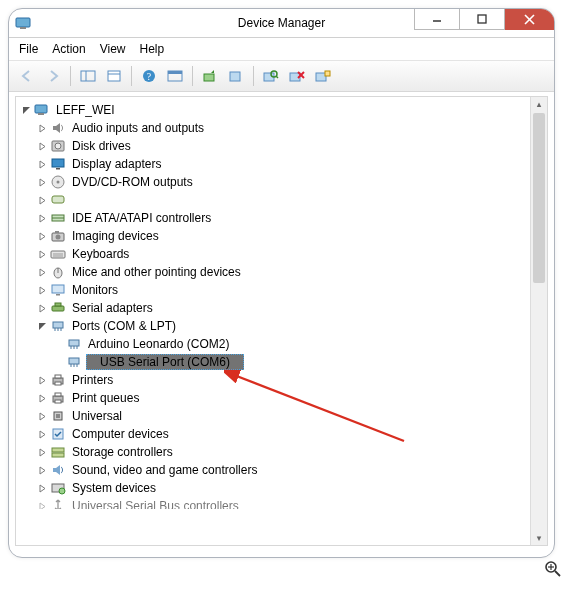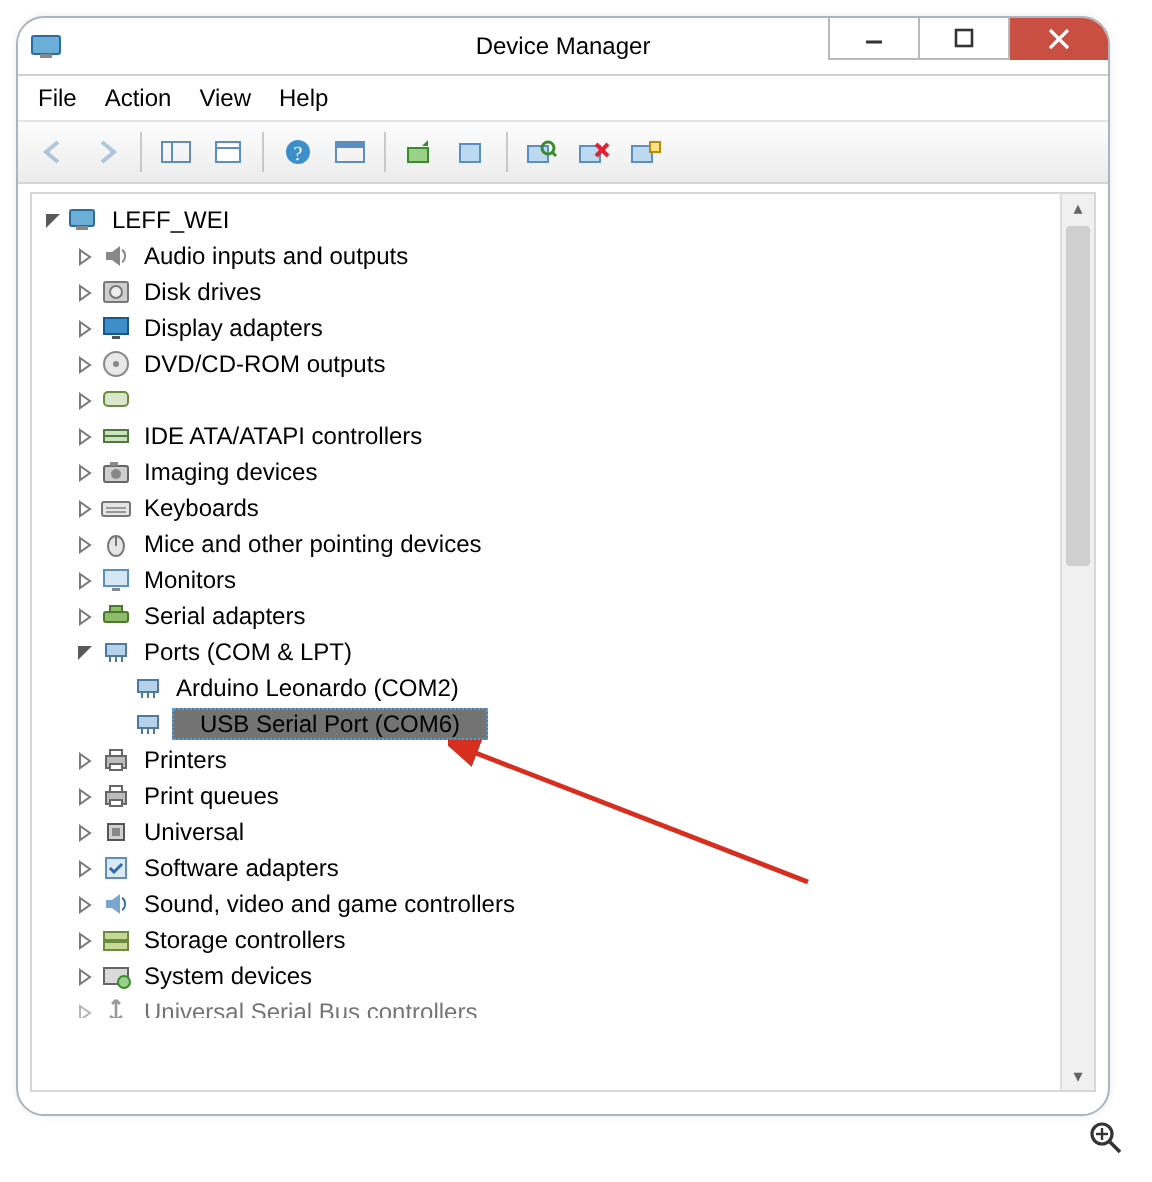--- a/index.html
+++ b/index.html
@@ -419,49 +419,49 @@
                 <div class="row">
                   <span class="expander">
                     <svg width="9" height="9">
                       <path d="M2 1 L7 4.5 L2 8 Z" fill="none" stroke="#7a7a7a" stroke-width="1"></path>
                     </svg>
                   </span>
                   <span class="icon"><svg width="16" height="16" viewBox="0 0 16 16">
                       <rect x="3" y="3" width="10" height="10" fill="#dce8f4" stroke="#5b8ec1"></rect>
                       <path d="M5 8l2 2 4-4" fill="none" stroke="#2b6ca3" stroke-width="1.5"></path>
                     </svg></span>
-                  <span class="label">Software adapters</span>
+                  <span class="label">Computer devices</span>
+                </div>
+              </div>
+              <div class="node" style="">
+                <div class="row">
+                  <span class="expander">
+                    <svg width="9" height="9">
+                      <path d="M2 1 L7 4.5 L2 8 Z" fill="none" stroke="#7a7a7a" stroke-width="1"></path>
+                    </svg>
+                  </span>
+                  <span class="icon"><svg width="16" height="16" viewBox="0 0 16 16">
+                      <rect x="2" y="4" width="12" height="4" fill="#c6d898" stroke="#6b8b3e"></rect>
+                      <rect x="2" y="9" width="12" height="4" fill="#c6d898" stroke="#6b8b3e"></rect>
+                    </svg></span>
+                  <span class="label">Storage controllers</span>
                 </div>
               </div>
               <div class="node" style="">
                 <div class="row">
                   <span class="expander">
                     <svg width="9" height="9">
                       <path d="M2 1 L7 4.5 L2 8 Z" fill="none" stroke="#7a7a7a" stroke-width="1"></path>
                     </svg>
                   </span>
                   <span class="icon"><svg width="16" height="16" viewBox="0 0 16 16">
                       <path d="M3 6h3l4-3v10l-4-3H3z" fill="#7aa7d0"></path>
                       <path d="M11 5c2 1 2 5 0 6" fill="none" stroke="#3d6fa0"></path>
                     </svg></span>
                   <span class="label">Sound, video and game controllers</span>
-                </div>
-              </div>
-              <div class="node" style="">
-                <div class="row">
-                  <span class="expander">
-                    <svg width="9" height="9">
-                      <path d="M2 1 L7 4.5 L2 8 Z" fill="none" stroke="#7a7a7a" stroke-width="1"></path>
-                    </svg>
-                  </span>
-                  <span class="icon"><svg width="16" height="16" viewBox="0 0 16 16">
-                      <rect x="2" y="4" width="12" height="4" fill="#c6d898" stroke="#6b8b3e"></rect>
-                      <rect x="2" y="9" width="12" height="4" fill="#c6d898" stroke="#6b8b3e"></rect>
-                    </svg></span>
-                  <span class="label">Storage controllers</span>
                 </div>
               </div>
               <div class="node" style="">
                 <div class="row">
                   <span class="expander">
                     <svg width="9" height="9">
                       <path d="M2 1 L7 4.5 L2 8 Z" fill="none" stroke="#7a7a7a" stroke-width="1"></path>
                     </svg>
                   </span>
                   <span class="icon"><svg width="16" height="16" viewBox="0 0 16 16">

